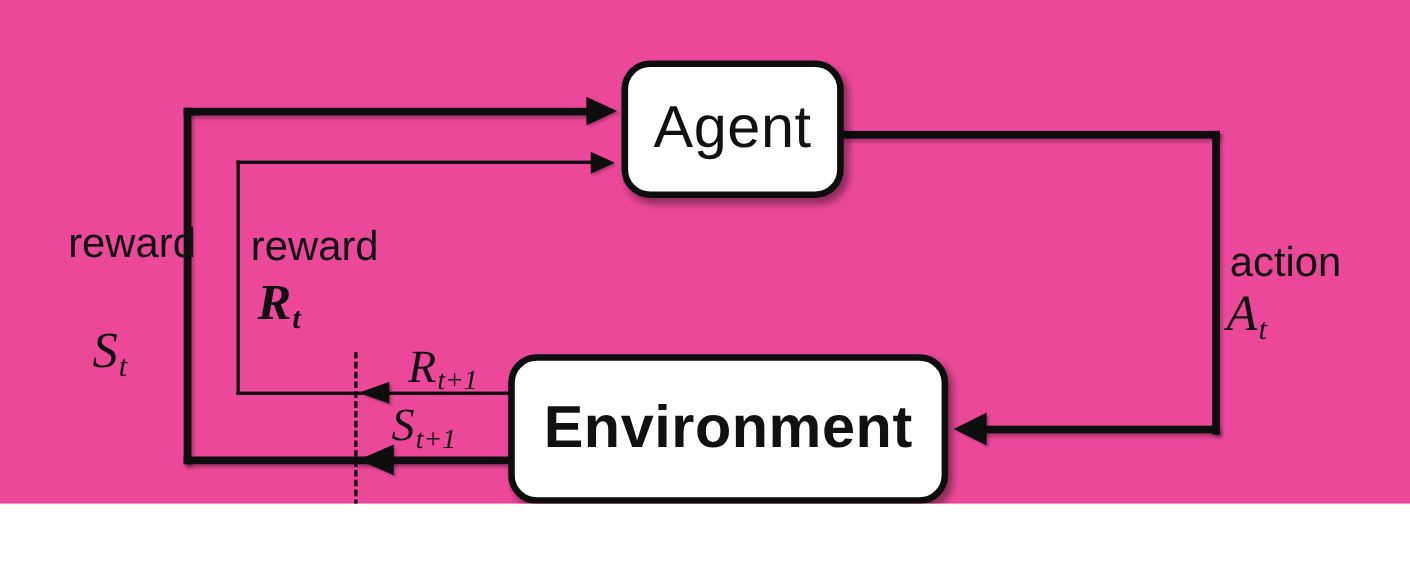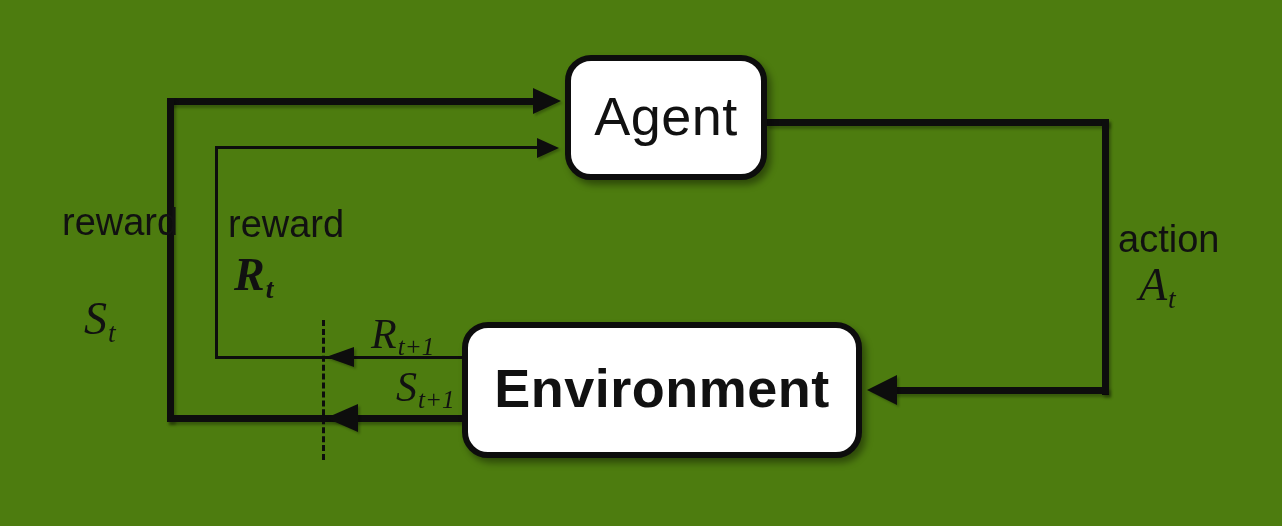--- a/index.html
+++ b/index.html
@@ -3,22 +3,22 @@
 <meta charset="utf-8">
 <style>
   html, body {
     margin: 0;
     padding: 0;
     background: #ffffff;
   }
   #canvas {
     position: relative;
     width: 1282px;
-    height: 526px;
-    background: #4d7c0f;
+    height: 458px;
+    background: #ec4899;
     overflow: hidden;
     font-family: "Liberation Sans", sans-serif;
     color: #0d0d0d;
   }
   
   .node {
     position: absolute;
     background: #ffffff;
     border: 6px solid #0d0d0d;
     border-radius: 26px;
@@ -110,23 +110,23 @@
     margin-left: 1px;
     letter-spacing: 0;
   }
   .math.small { font-size: 42px; }
 
   #label-state  { left: 62px;   top: 203px; }
   #sym-state    { left: 84px;   top: 248px; margin-top: 48px; }
   #label-reward { left: 228px;  top: 205px; }
   #sym-reward   { left: 234px;  top: 252px; font-weight: bold; }
   #label-action { left: 1118px; top: 220px; }
-  #sym-action   { left: 1115px; top: 262px; margin-left: 24px; }
+  #sym-action   { left: 1115px; top: 262px; }
   #sym-next-reward { left: 371px; top: 313px; text-align: center; }
-  #sym-next-state  { left: 396px; top: 366px; }
+  #sym-next-state  { left: 356px; top: 366px; }
 </style>
 </head>
 <body>
 
 <div id="canvas">
 
   <div class="node" id="agent-box">
     <span class="node-label">Agent</span>
   </div>
 

